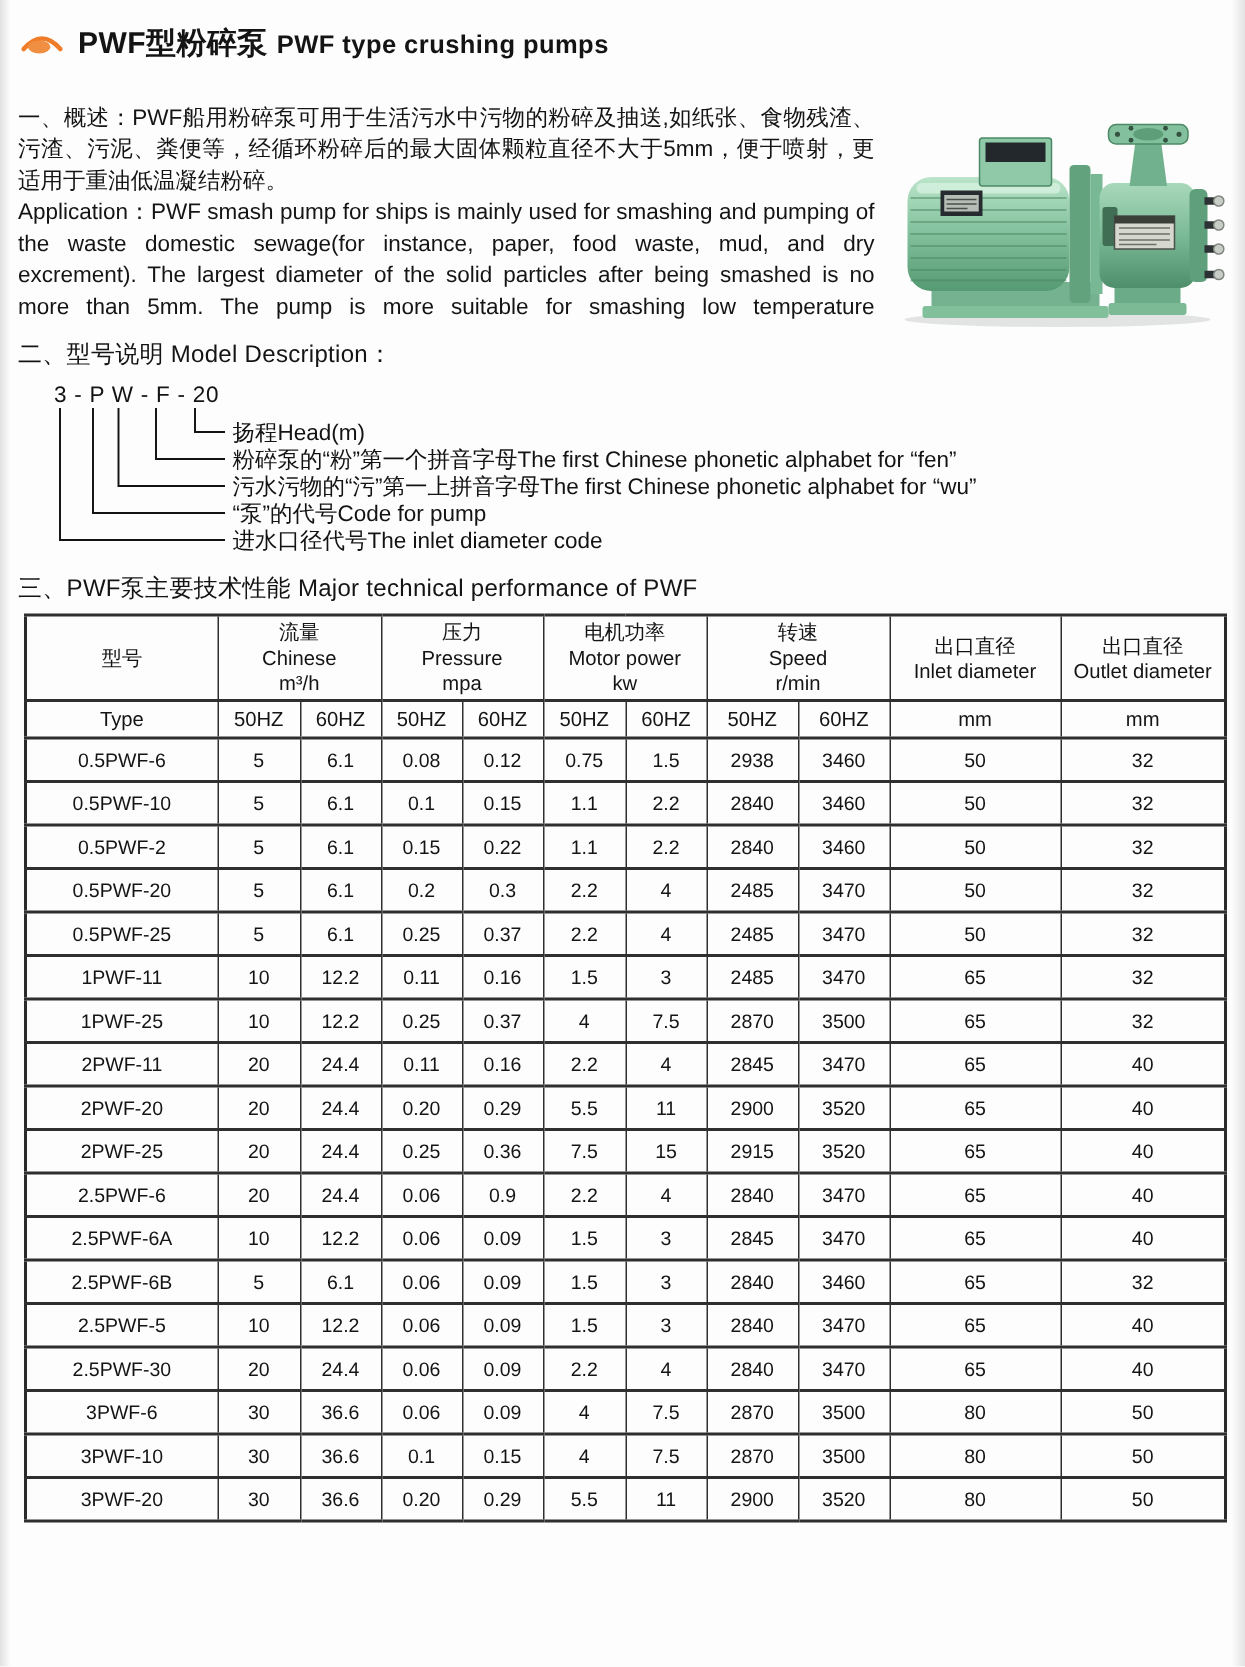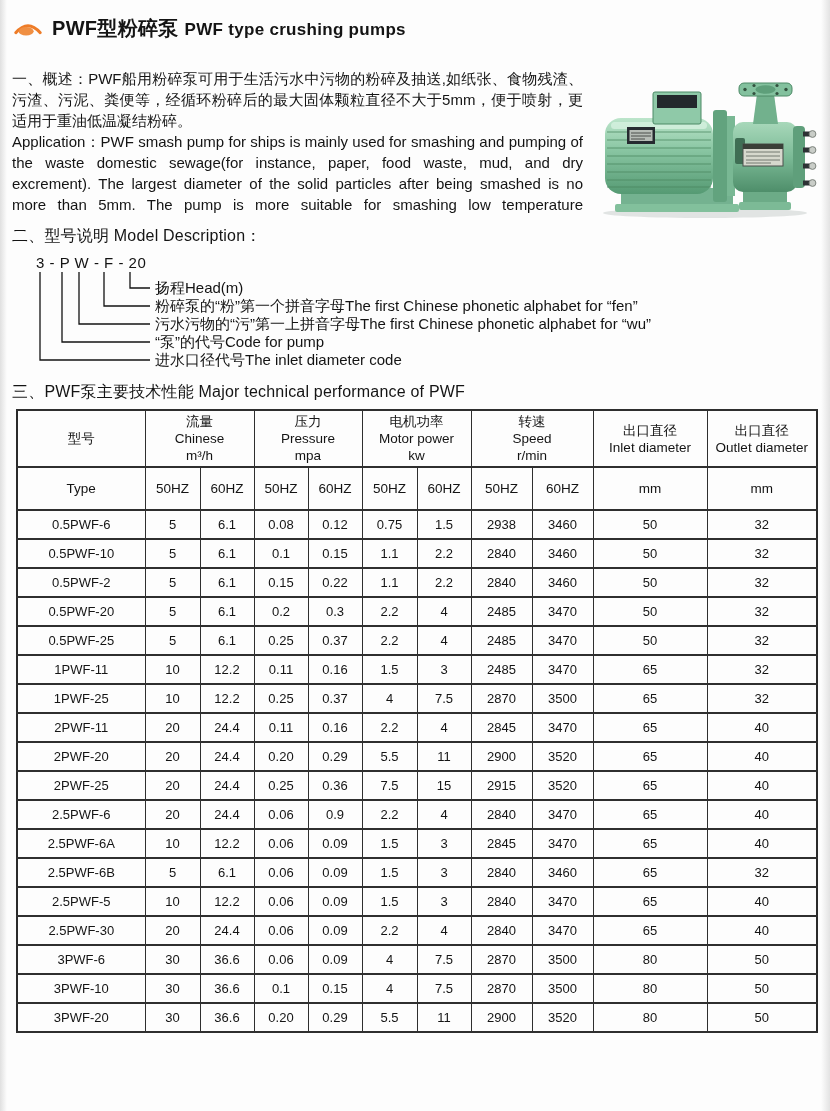--- a/index.html
+++ b/index.html
@@ -38,21 +38,21 @@
     border:2px solid #2a2a2a;
   }
   .perf th, .perf td {
     border:1px solid #2f2f2f;
     border-top-width:2px; border-bottom-width:2px;
     text-align:center; vertical-align:middle;
     font-weight:normal; padding:0 2px;
     overflow:hidden; white-space:nowrap;
   }
   .perf thead th { font-size:13.5px; line-height:17px; height:57px; }
-  .perf thead td { font-size:13.5px; height:43px;margin-top:36px; }
+  .perf thead td { font-size:13.5px; height:25px;margin-top:36px; }
   .perf tbody td { font-size:13px; height:29px; }
 </style>
 </head>
 <body>
 
 <div class="scan-edge left"></div>
 <div class="scan-edge right"></div>
 
 <div class="page">
 

